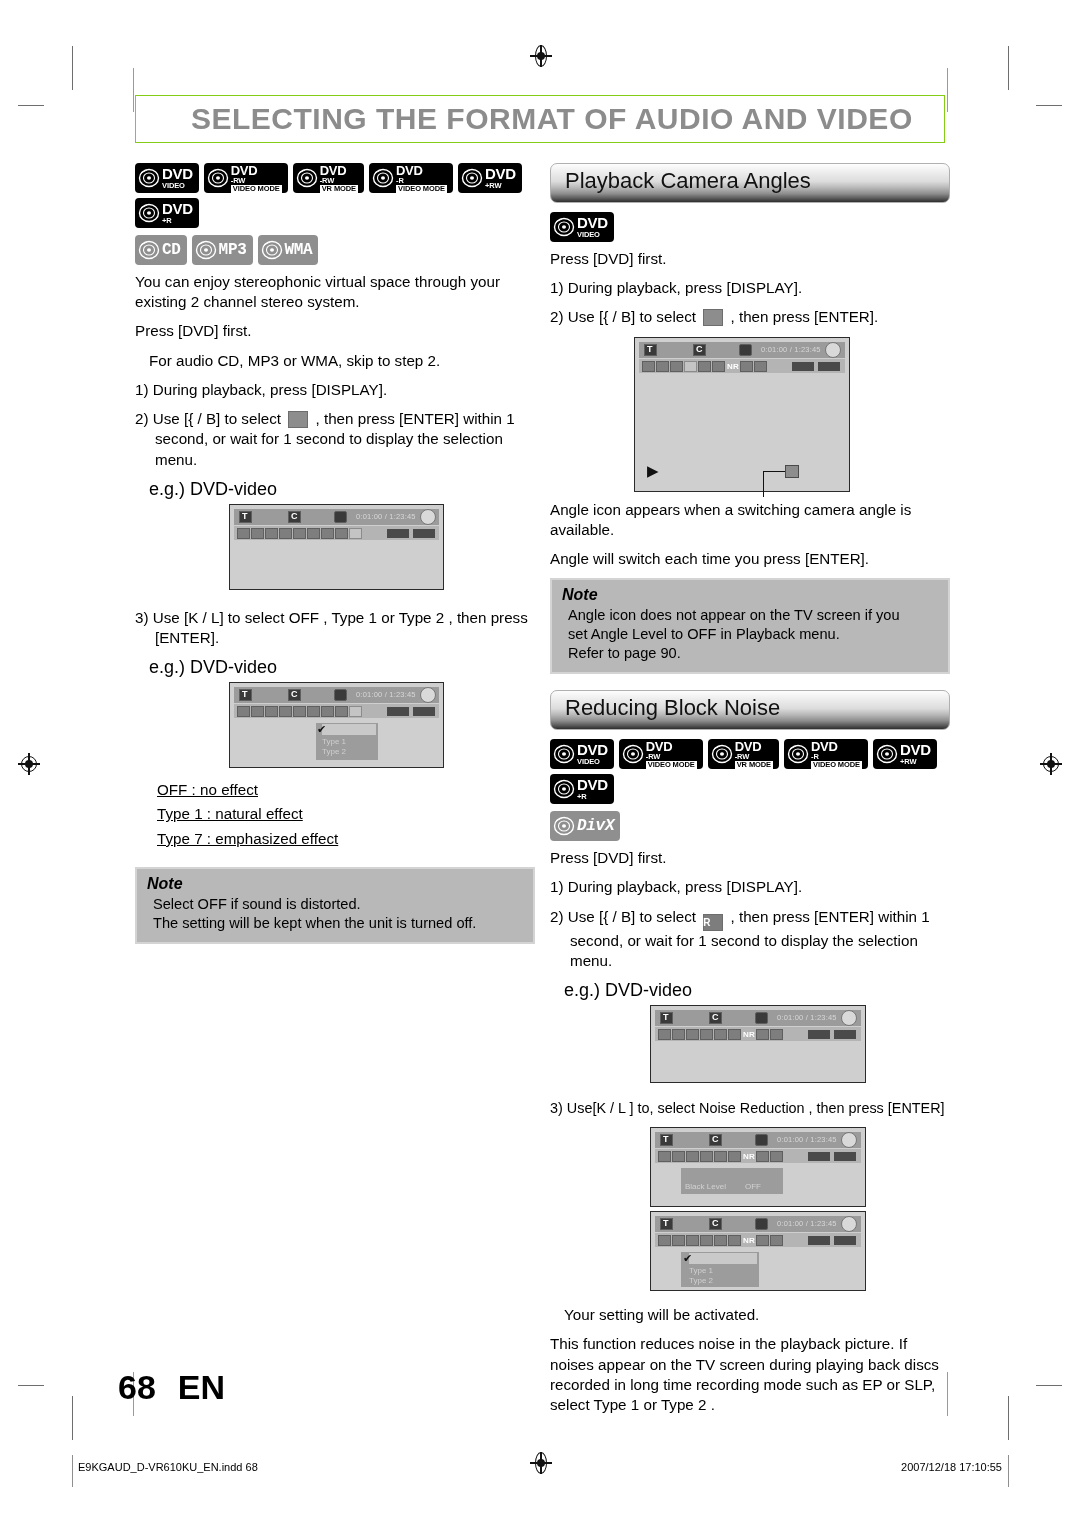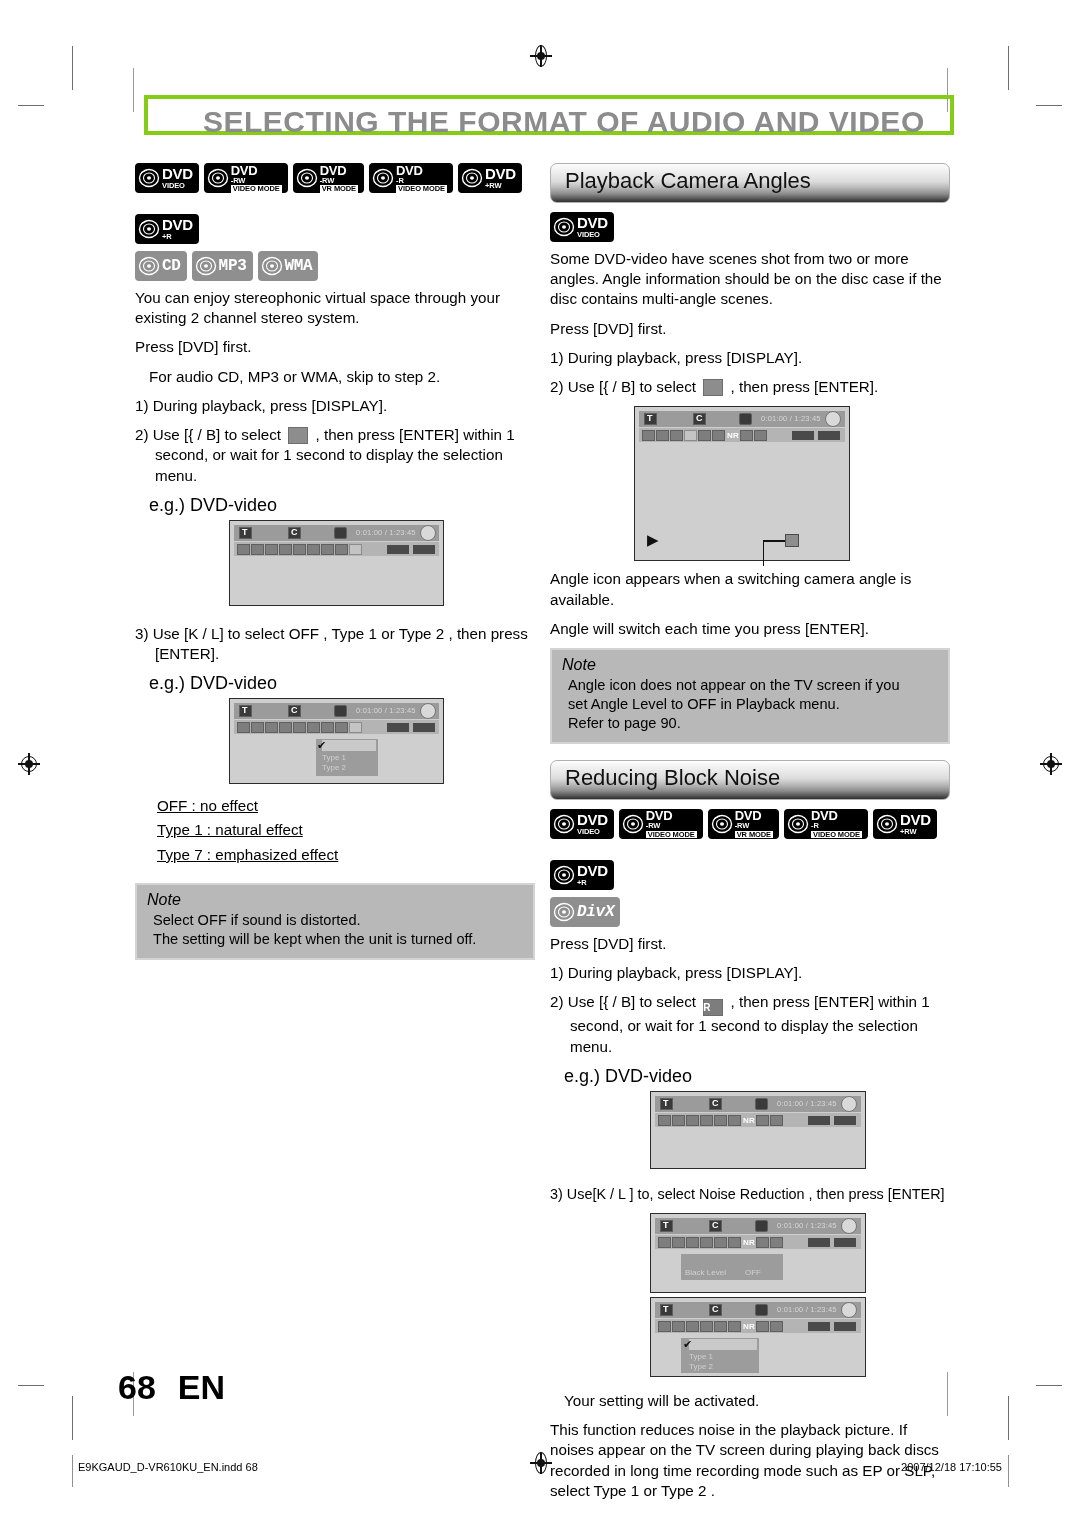--- a/index.html
+++ b/index.html
@@ -18,39 +18,39 @@
   .reg .h{top:10.4px;left:0;height:1.2px;width:22px;}
   .reg.tall:before{left:5px;top:0px;width:12px;height:22px;border-radius:50%;}
   .reg.tall:after{left:7px;top:7px;width:8px;height:8px;}
 
   
   #page{position:absolute;left:0;top:0;width:1080px;height:1528px;}
 
   .bleedline{position:absolute;background:#9a9a9a;width:1px;}
 
   
-  #titlebox{position:absolute;left:144px;top:95px;width:810px;height:40px;
-     border:4px solid #84cc16;box-sizing:border-box;}
+  #titlebox{position:absolute;left:135px;top:95px;width:810px;height:48px;
+     border:1px solid #84cc16;box-sizing:border-box;}
   #titlebox span{position:absolute;left:55px;top:6px;font-size:30px;letter-spacing:.5px;
      color:#8c8c8c;font-weight:bold;white-space:nowrap;}
 
   
   .col{position:absolute;top:163px;width:400px;}
   #colL{left:135px;}
   #colR{left:550px;}
 
   
   .secbar{position:relative;height:40px;border-radius:7px;box-sizing:border-box;
      background:linear-gradient(to bottom,#fdfdfd 0%,#f0f0f0 18%,#dcdcdc 46%,#b9b9b9 62%,
        #8e8e8e 78%,#5c5c5c 90%,#2e2e2e 100%);
      border:1px solid #b0b0b0;margin-bottom:9px;}
   .secbar span{position:absolute;left:14px;top:4px;font-size:22px;color:#111;white-space:nowrap;}
 
   
-  .badges{display:flex;flex-wrap:wrap;gap:21px 5px;margin-bottom:7px;}
+  .badges{display:flex;flex-wrap:wrap;gap:5px 5px;margin-bottom:7px;}
   .badge{display:inline-flex;align-items:center;height:30px;border-radius:4px;
      background:#000;color:#fff;padding:0 6px 0 3px;box-sizing:border-box;}
   .badge.gray{background:#8f8f8f;}
   .badge .disc{width:22px;height:20px;margin-right:2px;position:relative;flex:0 0 auto;}
   .badge .disc svg{display:block;}
   .badge .txt{display:flex;flex-direction:column;justify-content:center;line-height:1;}
   .badge .t1{font-size:15px;font-weight:bold;letter-spacing:-.3px;}
   .badge .t2{font-size:7.5px;font-weight:bold;text-transform:uppercase;
      letter-spacing:-.1px;margin-top:1px;}
   .badge .t2.inv{background:#fff;color:#000;padding:0 2px;}
@@ -84,21 +84,21 @@
   .osd .hl{position:absolute;background:#c9c9c9;}
   .osd .chk{position:absolute;color:#111;font-size:11px;line-height:1;}
   .osd .play{position:absolute;color:#111;font-size:15px;line-height:1;}
   .osd .pointer{position:absolute;background:#111;}
   .osd .angleic{position:absolute;background:#8d8d8d;border:1px solid #4a4a4a;box-sizing:border-box;}
   .osd .bl{position:absolute;font-size:8px;color:#d2d2d2;}
 
   
   .note{background:#b8b8b8;border:2px solid #d4d4d4;padding:6px 10px 9px 10px;
      box-sizing:border-box;margin-top:6px;}
-  .note h4{margin:0 0 2px 0;font-size:16px;font-style:italic;font-weight:normal;}
+  .note h4{margin:0 0 2px 0;font-size:16px;font-style:italic;font-weight:bold;}
   .note p{margin:0;font-size:14.6px;line-height:1.3;padding-left:6px;}
 
   
   #pageno{position:absolute;left:118px;top:1368px;font-size:34px;font-weight:bold;}
   #pageno .en{margin-left:22px;}
 
   
   #footer{position:absolute;left:0;top:1455px;width:1080px;height:40px;}
   #footer .fl{position:absolute;left:78px;top:6px;font-size:11px;}
   #footer .fr{position:absolute;right:78px;top:6px;font-size:11px;}
@@ -373,21 +373,20 @@
               <path d="M3 5 L9 2" stroke="#fff" stroke-width="1"></path>
             </svg>
           </span>
         <span class="txt">
           <span class="t1">DVD</span>
           <span class="t2">Video</span>
         </span>
       </div>
     </div>
 
-    <p class="p">Some DVD-video have scenes shot from two or more angles. Angle information should be on the disc case if the disc contains multi-angle scenes.</p>
     <p class="p">Press [DVD] first.</p>
     <p class="step">1) During playback, press [DISPLAY].</p>
     <p class="step">
       <span>2) Use [{ / B] to select</span>
       <span class="inlineicon"></span>
       <span>, then press [ENTER].</span>
     </p>
 
     <div class="osd" style="margin:4px 0 0 84px;width:216px;height:155px;">
       <div class="bar1"></div>

